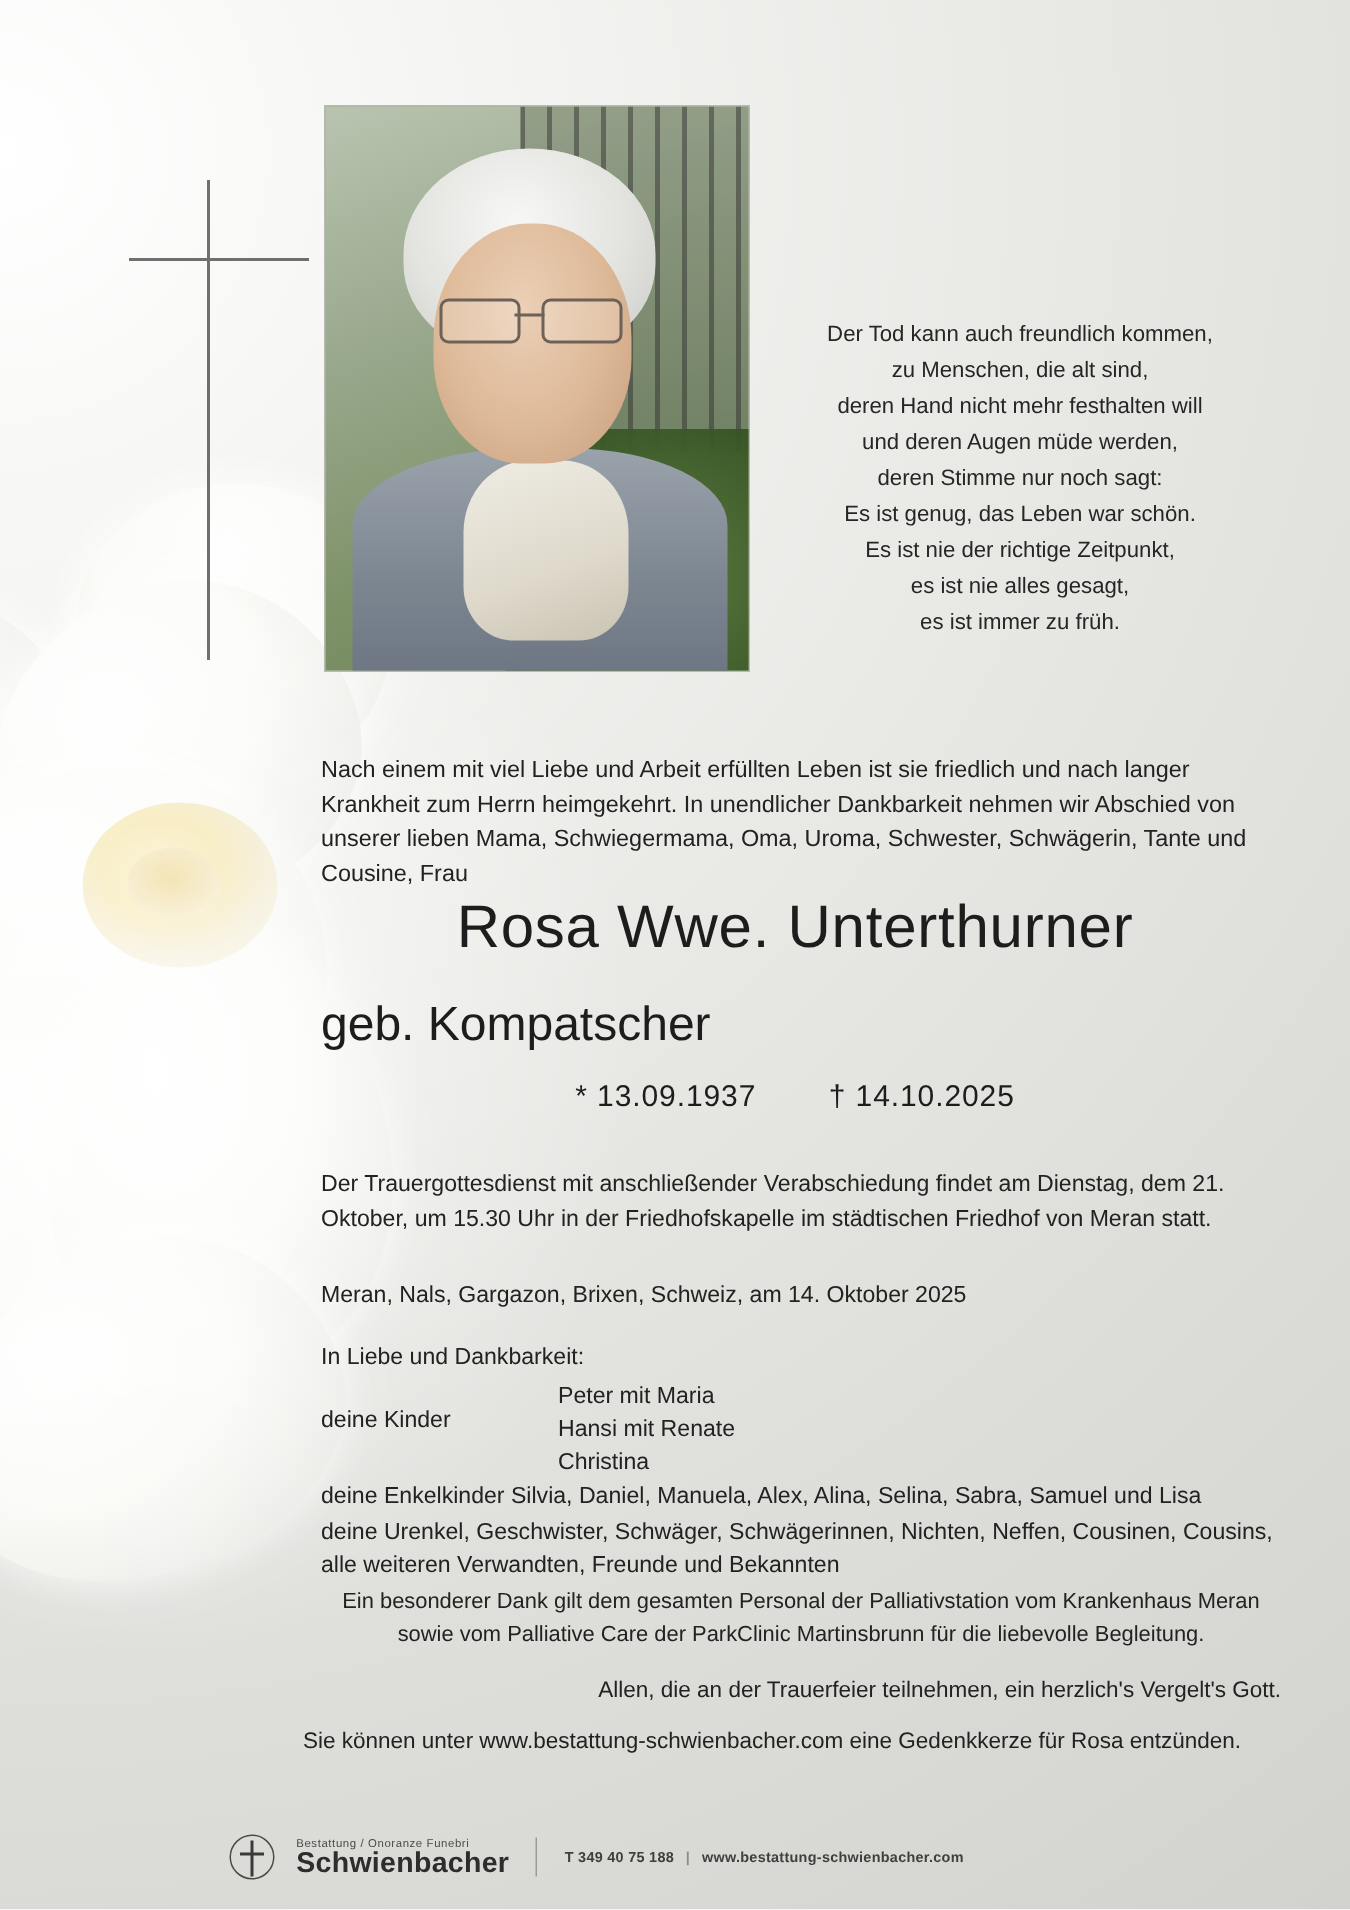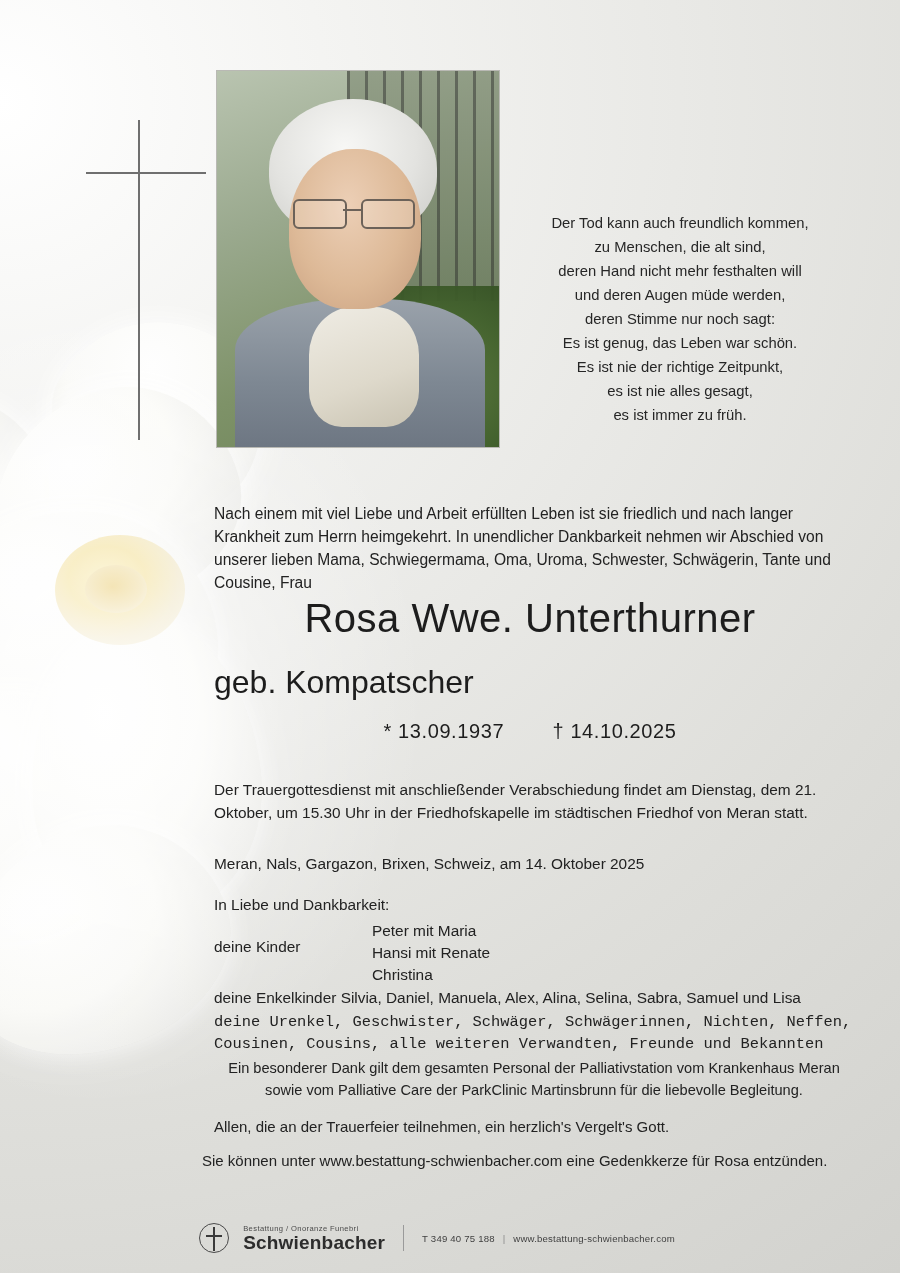--- a/index.html
+++ b/index.html
@@ -239,38 +239,37 @@
     line-height: 1.44;
     color: #222;
   }
   .family .kids-row {
     display: flex;
   }
   .family .kids-label { width: 158px; flex: 0 0 158px; margin-top: 16px; }
   .family .kids-list div { line-height: 1.44; }
   .relatives {
     margin-top: 2px;
-    font-family: Liberation Mono, monospace;
   }
   .special-thanks {
     position: absolute;
     left: 214px;
     top: 1058px;
     width: 640px;
     text-align: center;
     font-size: 14.6px;
     line-height: 1.5;
     color: #222;
   }
   .allen {
     position: absolute;
     left: 214px;
     top: 1118px;
     width: 640px;
-    text-align: left;
+    text-align: right;
     font-size: 15px;
     color: #222;
   }
   .candle {
     position: absolute;
     left: 202px;
     top: 1152px;
     width: 664px;
     text-align: left;
     font-size: 15px;
@@ -281,21 +280,20 @@
   .footer {
     position: absolute;
     left: 0;
     bottom: 18px;
     width: 794px;
     display: flex;
     justify-content: center;
     align-items: center;
     gap: 12px;
     color: #3a3a3a;
-    padding-left: 39px;
   }
   .footer .logo-mark {
     position: relative;
     width: 34px; height: 34px;
   }
   .footer .logo-mark .circ {
     position: absolute; inset: 2px;
     border: 1.6px solid #4a4a4a;
     border-radius: 50%;
   }
@@ -320,20 +318,21 @@
   .footer .divider {
     width: 1px;
     height: 26px;
     background: #9a9a9a;
     margin: 0 6px;
   }
   .footer .contact {
     font-size: 9.6px;
     color: #3f3f3f;
     letter-spacing: 0.2px;
+    font-weight: bold;
   }
   .footer .contact .sep { margin: 0 5px; color: #8d8d8d; }
 </style>
 </head>
 <body>
 
 <div class="page">
 
   <div class="floral">
     <div class="petal p7"></div>

